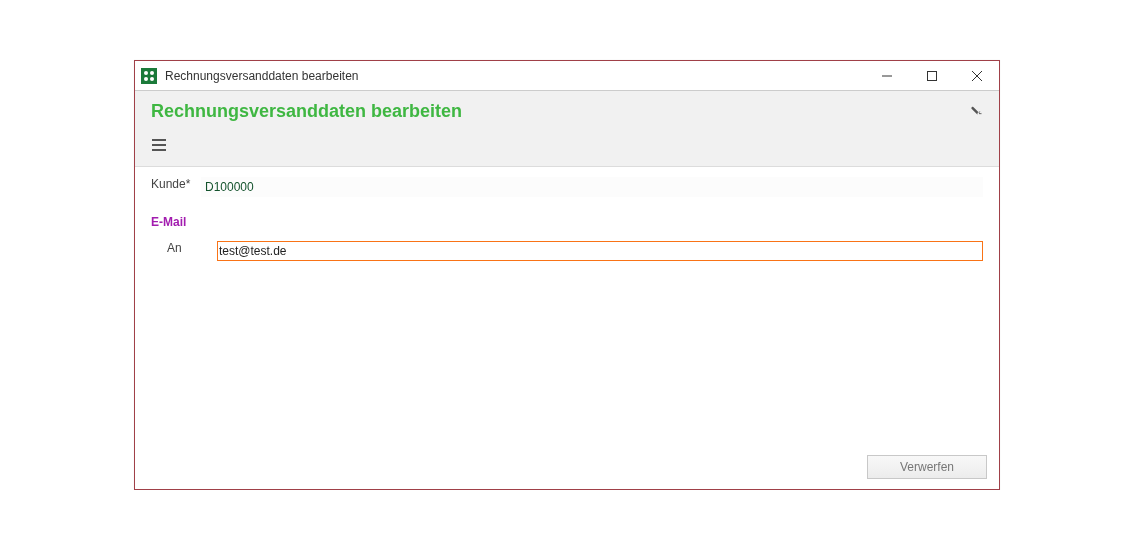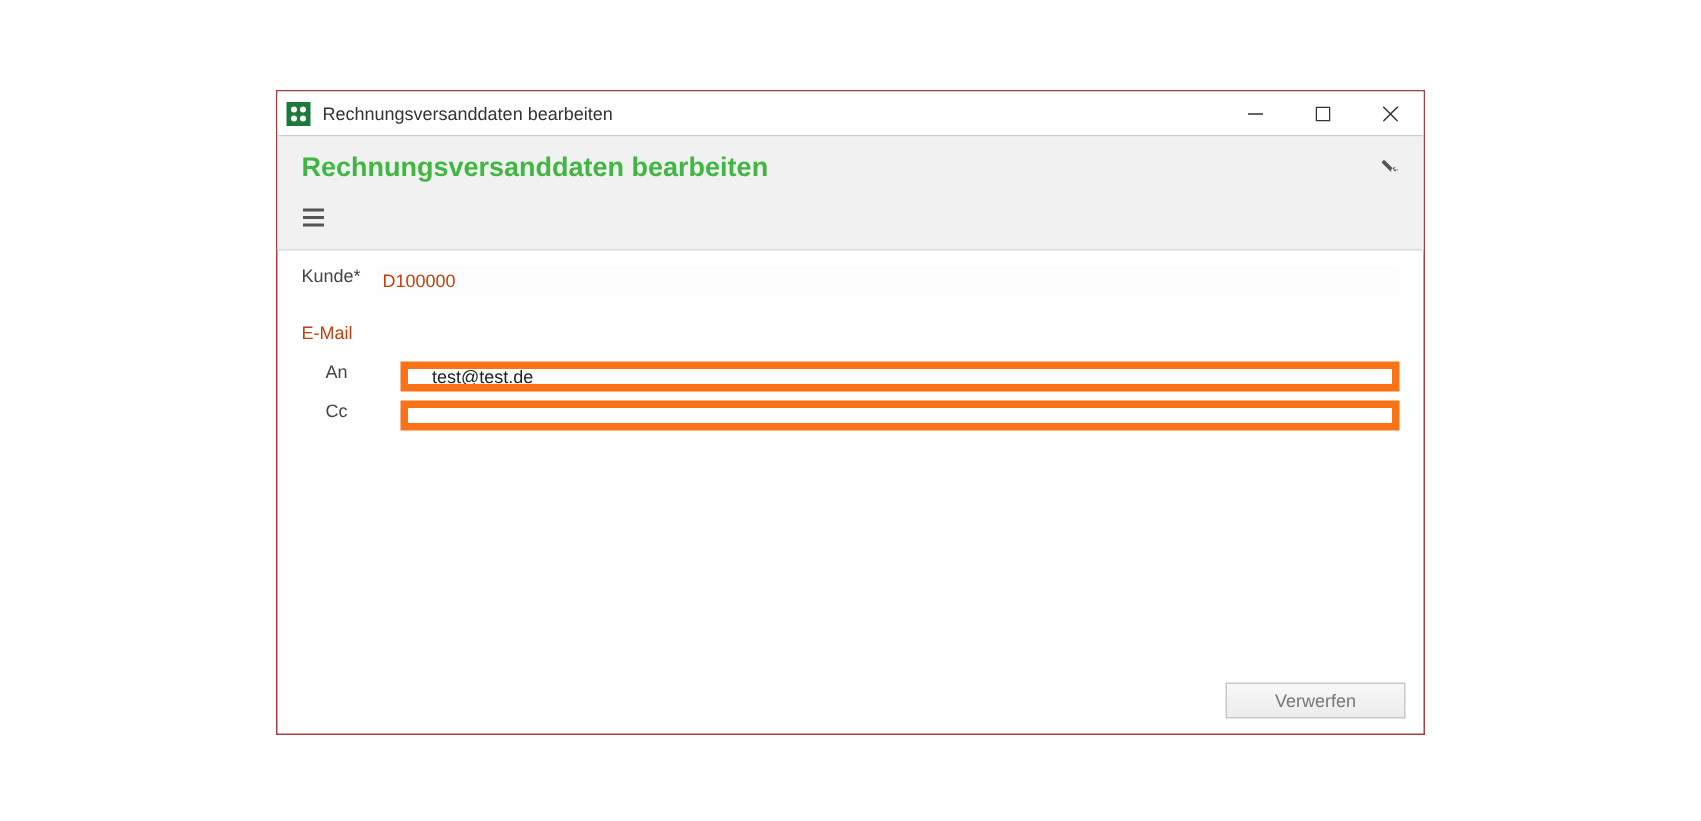--- a/index.html
+++ b/index.html
@@ -6,21 +6,21 @@
     body {
       font-family: "Segoe UI", Tahoma, sans-serif;
       font-size: 12px;
       background: #fff;
       display: flex;
       justify-content: center;
       align-items: flex-start;
       padding-top: 60px;
     }
     .window {
-      width: 766px;
+      width: 866px;
       border: 1px solid #a04048;
       background: #fff;
       box-shadow: 0 0 1px rgba(0,0,0,0.1);
     }
     .titlebar {
       display: flex;
       align-items: center;
       height: 30px;
       padding: 0 0 0 6px;
       background: #fff;
@@ -102,34 +102,34 @@
     .row .label {
       width: 50px;
       font-size: 12px;
       color: #444;
       text-align: left;
       padding-right: 8px;
     }
     .row .value-static {
       flex: 1;
       font-size: 12px;
-      color: #c2410c;
+      color: #14532d;
       padding: 3px 4px;
       background: #fcfcfc;
     }
     .section-label {
       font-size: 12px;
-      font-weight: 400;
-      color: #c2410c;
+      font-weight: 700;
+      color: #a21caf;
       margin: 18px 0 12px 0;
     }
     .row input[type="text"] {
       flex: 1;
-      border: 5px solid #f97316;
-      padding: 2px 16px;
+      border: 1px solid #f97316;
+      padding: 2px 1px;
       font-size: 12px;
       font-family: inherit;
       color: #222;
       height: 20px;
     }
     .form-indent { padding-left: 16px; }
 
     .footer {
       display: flex;
       justify-content: flex-end;
@@ -207,24 +207,20 @@
       <div class="value-static">D100000</div>
     </div>
 
     <div class="section-label">E-Mail</div>
 
     <div class="form-indent">
       <div class="row">
         <div class="label">An</div>
         <input type="text" value="test@test.de" style="">
       </div>
-      <div class="row">
-        <div class="label">Cc</div>
-        <input type="text" value="" style="">
-      </div>
     </div>
 
   </div>
 
   <div class="footer">
     <button class="btn">Verwerfen</button>
   </div>
 
 </div>
 

